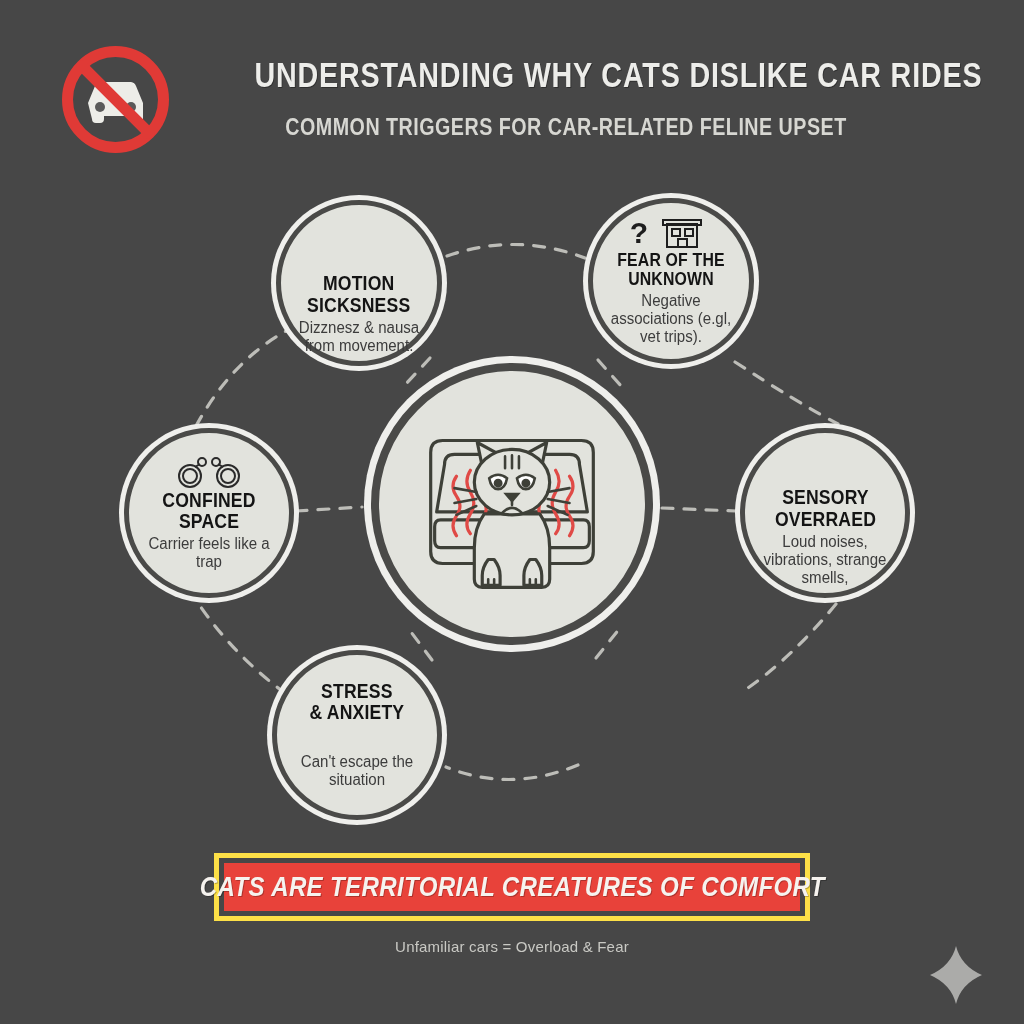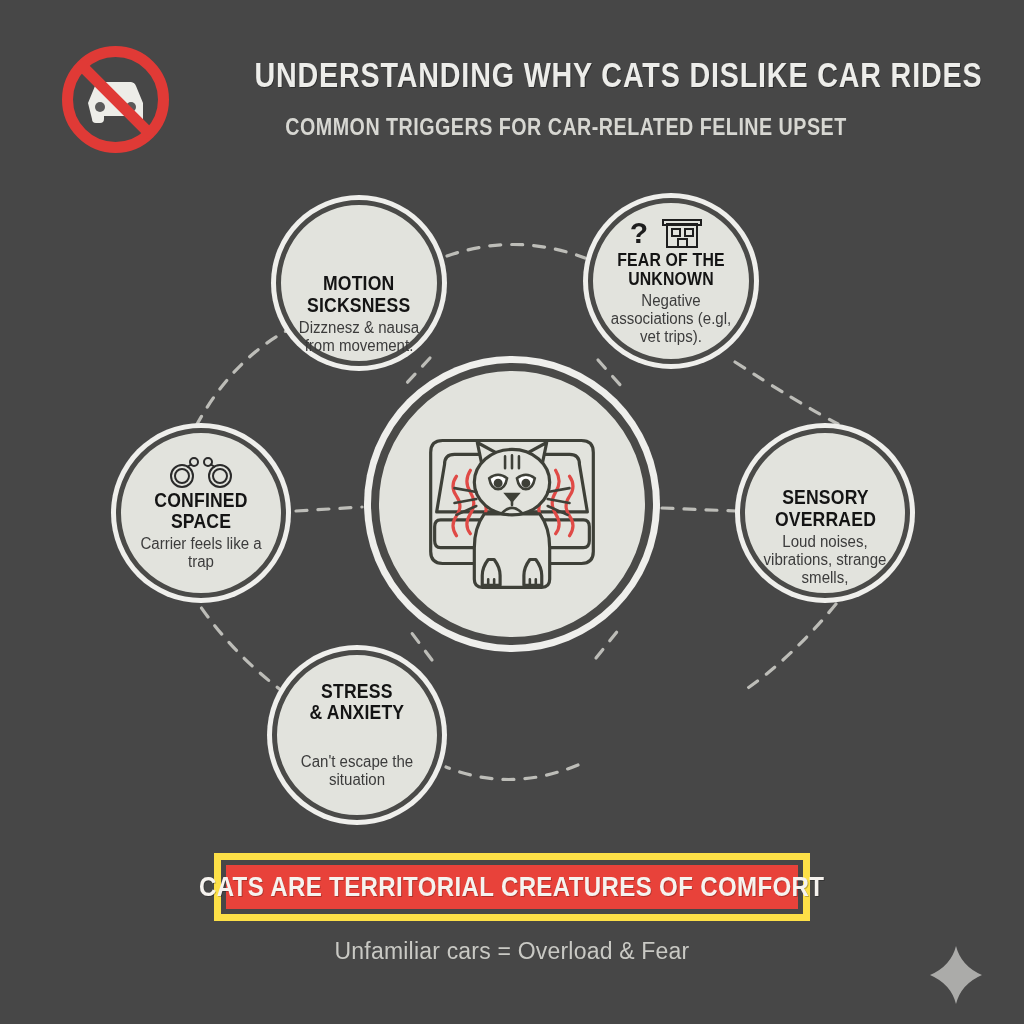--- a/index.html
+++ b/index.html
@@ -71,64 +71,65 @@
   .node .ndesc{
     color:#3C3C3C;
     font-size:16px;
     line-height:1.13;
     margin-top:3px;
     transform:scaleX(0.94);
   }
 
   .n-motion   {left:276px; top:200px; width:166px;height:166px;justify-content:flex-end;}
   .n-fear     {left:588px; top:198px; width:166px;height:166px;}
-  .n-confined {left:116px; top:428px; width:170px;height:170px;}
+  .n-confined {left:124px; top:428px; width:170px;height:170px;}
   .n-sensory  {left:740px; top:428px; width:170px;height:170px;justify-content:flex-end;}
   .n-stress   {left:272px; top:650px; width:170px;height:170px;gap:26px;}
   .n-lack     {left:580px; top:650px; width:170px;height:170px;}
 
   
   .center-node{
     position:absolute;left:371px;top:363px;width:282px;height:282px;
     border-radius:50%;
     background:#E2E3DD;
     border:8px solid #4A4A48;
     box-shadow:0 0 0 7px #EFEFEC;
     box-sizing:border-box;
     display:flex;align-items:center;justify-content:center;
   }
 
   
   .banner-frame{
     position:absolute;left:214px;top:853px;width:596px;height:68px;
-    border:7px solid #fde047;
+    border:5px solid #fde047;
     background:#474747;
     box-sizing:border-box;
     padding:5px;
+    font-style:italic;
   }
   .banner{
     width:100%;height:100%;
     background:#E8423A;
     display:flex;align-items:center;justify-content:center;
     box-sizing:border-box;
   }
   .banner span{
     color:#F6F3EF;
     font-size:28px;
     font-weight:bold;
     letter-spacing:0.4px;
     transform:scaleX(0.86);
     white-space:nowrap;
     text-shadow:1px 1px 0 rgba(0,0,0,.25);
   }
   .footnote{
     position:absolute;left:0;top:938px;width:1024px;
     text-align:center;
     color:#C9C9C4;
-    font-size:23px;
+    font-size:15px;
     letter-spacing:0.2px;
   }
   .sparkle{position:absolute;left:928px;top:944px;width:56px;height:62px;}
   svg{display:block;overflow:visible;}
 </style>
 </head>
 <body>
 
 <div id="stage">
 

